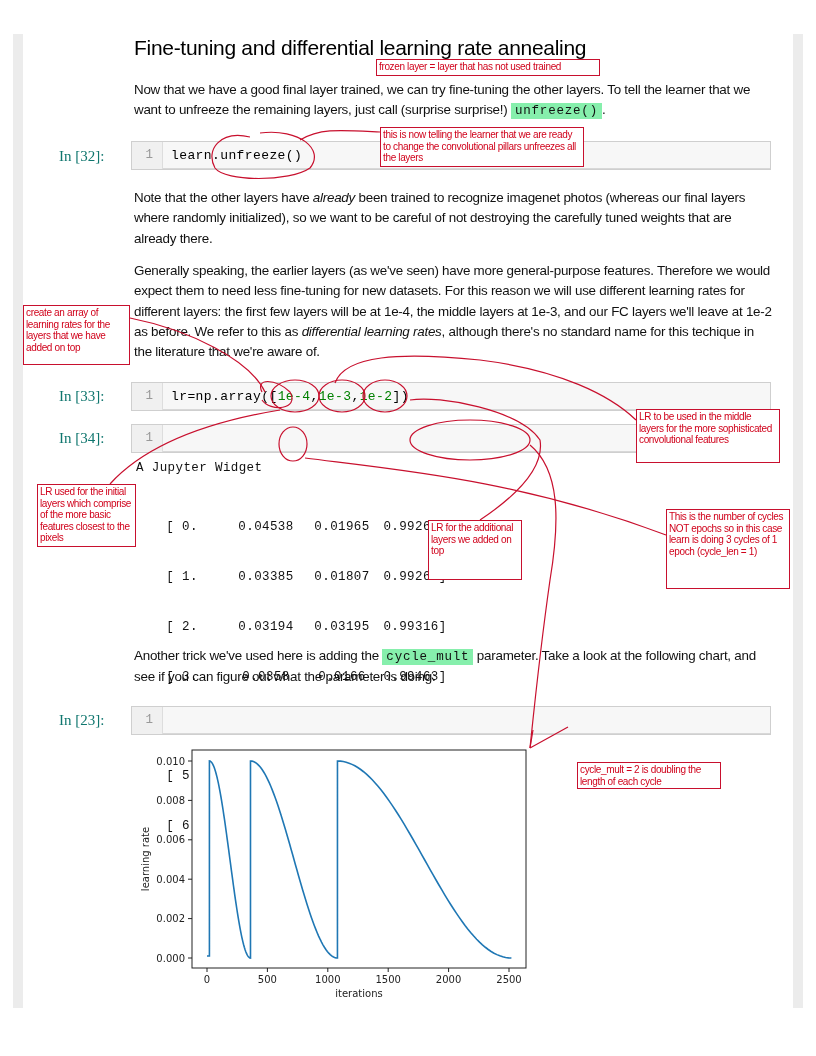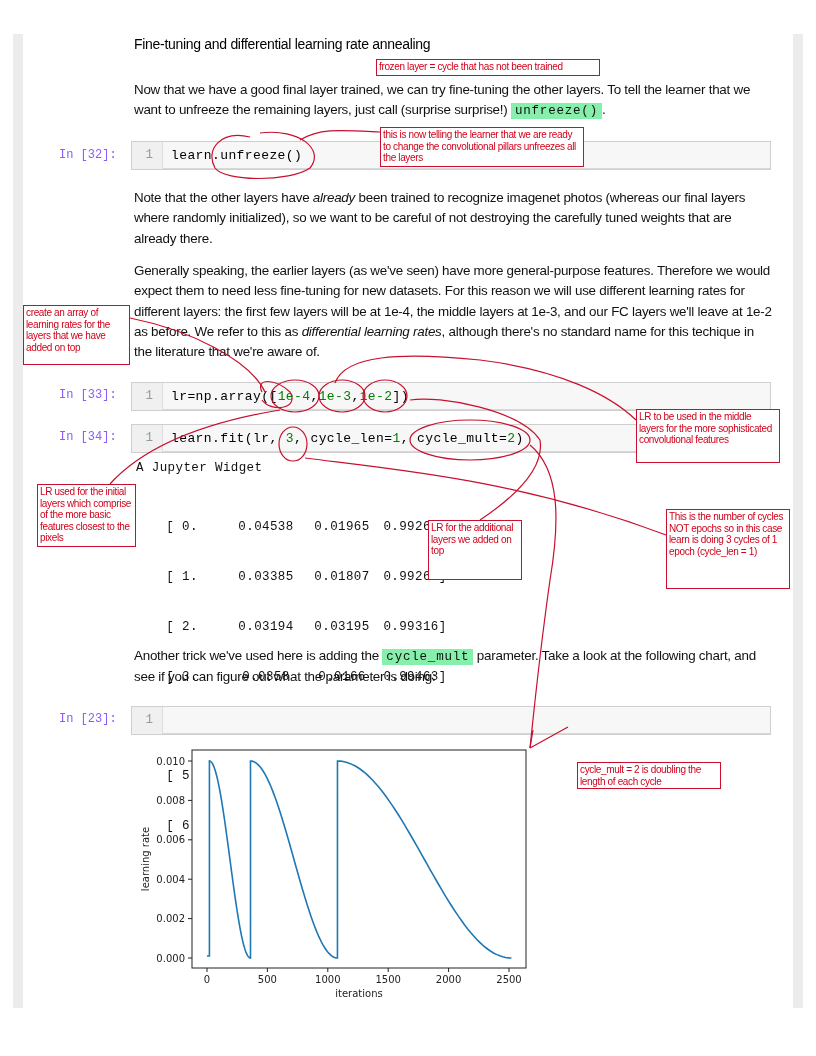--- a/index.html
+++ b/index.html
@@ -2,30 +2,30 @@
 <html><head>
 <meta charset="utf-8">
 <style>
   html, body { margin: 0; padding: 0; background: #ffffff; }
   body { width: 816px; height: 1056px; position: relative; overflow: hidden;
          font-family: "Liberation Sans", sans-serif; color: #111; }
   .gutter { position: absolute; top: 34px; height: 974px; width: 10px; background: #ececec; }
   .gutter.left { left: 13px; }
   .gutter.right { left: 793px; }
 
-  .h2 { position: absolute; left: 134px; top: 36px; font-size: 14px; color: #000;
+  .h2 { position: absolute; left: 134px; top: 36px; font-size: 21px; color: #000;
         font-family: "Liberation Sans", sans-serif; letter-spacing: -0.3px; }
   .para { position: absolute; left: 134px; width: 640px; font-size: 13.4px; line-height: 20.3px;
           color: #111; letter-spacing: -0.25px; }
   .para em { font-style: italic; }
   .icode { font-family: "Liberation Mono", monospace; background: #86efac; padding: 1px 4px;
            font-size: 12.5px; letter-spacing: 0.8px; }
 
-  .prompt { position: absolute; left: 59px; width: 70px; font-family: Liberation Mono, monospace;
-            font-size: 12px; color: #8b5cf6; }
+  .prompt { position: absolute; left: 59px; width: 70px; font-family: Liberation Serif, serif;
+            font-size: 15px; color: #0f766e; }
   .cell { position: absolute; left: 131px; width: 638px; height: 27px; background: #f7f7f7;
           border: 1px solid #cfcfcf; box-shadow: inset 0 -1px 0 #d8d8d8; }
   .cell .ln { position: absolute; left: 0; top: 0; width: 31px; height: 27px; border-right: 1px solid #dddddd;
               background: #f0f0f0; font-family: "Liberation Mono", monospace; font-size: 12.5px;
               color: #999; text-align: right; box-sizing: border-box; padding-right: 9px; line-height: 27px; }
   .cell .code { position: absolute; left: 39px; top: 0; line-height: 27px; font-family: "Liberation Mono", monospace;
                 font-size: 13px; color: #000; white-space: pre; letter-spacing: 0.4px; }
   .num { color: #008000; }
 
   .out { position: absolute; left: 136px; font-family: "Liberation Mono", monospace; font-size: 12.5px;
@@ -65,21 +65,20 @@
 
 <div class="prompt" style="top:388px;">In [33]:</div>
 <div class="cell" style="top:382px;">
   <div class="ln">1</div>
   <div class="code"><span>lr=np.array([</span><span class="num">1e-4</span><span>,</span><span class="num">1e-3</span><span>,</span><span class="num">1e-2</span><span>])</span></div>
 </div>
 
 <div class="prompt" style="top:430px;">In [34]:</div>
 <div class="cell" style="top:424px;">
   <div class="ln">1</div>
-  <div class="code"><span>learn.fit(lr, </span><span class="num">3</span><span>, cycle_len=</span><span class="num">1</span><span>, cycle_mult=</span><span class="num">2</span><span>)</span></div>
 </div>
 
 <div class="out" style="top:460px;">A Jupyter Widget</div>
 <div class="out" style="top:486px;">
   <div class="out-row"><span class="c0">[ 0.</span><span class="c1">0.04538</span><span class="c2">0.01965</span><span class="c3">0.99268]</span></div>
   <div class="out-row"><span class="c0">[ 1.</span><span class="c1">0.03385</span><span class="c2">0.01807</span><span class="c3">0.99268]</span></div>
   <div class="out-row"><span class="c0">[ 2.</span><span class="c1">0.03194</span><span class="c2">0.03195</span><span class="c3">0.99316]</span></div>
   <div class="out-row"><span class="c0">[ 3.</span><span class="c1">0.0358</span><span class="c2">0.0166</span><span class="c3">0.99463]</span></div>
   <div class="out-row"><span class="c0">[ 4.</span><span class="c1">0.02157</span><span class="c2">0.01504</span><span class="c3">0.99463]</span></div>
   <div class="out-row"><span class="c0">[ 5.</span><span class="c1">0.0196</span><span class="c2">0.0151</span><span class="c3">0.99512]</span></div>
@@ -129,21 +128,21 @@
       <text x="258.2" y="238">1500</text>
       <text x="318.6" y="238">2000</text>
       <text x="379" y="238">2500</text>
     </g>
     <text x="229" y="252" text-anchor="middle">iterations</text>
     <text x="0" y="0" text-anchor="middle" transform="translate(19 114) rotate(-90)">learning rate</text>
     <path id="lr-line" fill="none" stroke="#1f77b4" stroke-width="1.6" d="M77 211.03 L79.416 211.03 L79.416 16 L80.10 16.13 L80.79 16.54 L81.47 17.21 L82.15 18.15 L82.84 19.36 L83.52 20.82 L84.21 22.54 L84.89 24.52 L85.58 26.74 L86.26 29.20 L86.95 31.89 L87.63 34.81 L88.31 37.95 L89.00 41.30 L89.68 44.85 L90.37 48.59 L91.05 52.51 L91.74 56.60 L92.42 60.85 L93.11 65.25 L93.79 69.78 L94.48 74.44 L95.16 79.20 L95.84 84.06 L96.53 89.01 L97.21 94.02 L97.90 99.09 L98.58 104.20 L99.27 109.34 L99.95 114.50 L100.64 119.66 L101.32 124.80 L102.01 129.91 L102.69 134.98 L103.37 139.99 L104.06 144.94 L104.74 149.80 L105.43 154.56 L106.11 159.22 L106.80 163.75 L107.48 168.15 L108.17 172.40 L108.85 176.49 L109.54 180.41 L110.22 184.15 L110.90 187.70 L111.59 191.05 L112.27 194.19 L112.96 197.11 L113.64 199.80 L114.33 202.26 L115.01 204.48 L115.70 206.46 L116.38 208.18 L117.07 209.64 L117.75 210.85 L118.43 211.79 L119.12 212.46 L119.80 212.87 L120.49 213.00 L120.488 16 L121.94 16.13 L123.39 16.54 L124.84 17.21 L126.29 18.15 L127.74 19.36 L129.19 20.82 L130.64 22.54 L132.08 24.52 L133.53 26.74 L134.98 29.20 L136.43 31.89 L137.88 34.81 L139.33 37.95 L140.78 41.30 L142.23 44.85 L143.68 48.59 L145.13 52.51 L146.58 56.60 L148.03 60.85 L149.48 65.25 L150.93 69.78 L152.38 74.44 L153.83 79.20 L155.28 84.06 L156.73 89.01 L158.18 94.02 L159.63 99.09 L161.08 104.20 L162.53 109.34 L163.98 114.50 L165.43 119.66 L166.88 124.80 L168.32 129.91 L169.77 134.98 L171.22 139.99 L172.67 144.94 L174.12 149.80 L175.57 154.56 L177.02 159.22 L178.47 163.75 L179.92 168.15 L181.37 172.40 L182.82 176.49 L184.27 180.41 L185.72 184.15 L187.17 187.70 L188.62 191.05 L190.07 194.19 L191.52 197.11 L192.97 199.80 L194.42 202.26 L195.87 204.48 L197.32 206.46 L198.77 208.18 L200.22 209.64 L201.67 210.85 L203.12 211.79 L204.56 212.46 L206.01 212.87 L207.46 213.00 L207.464 16 L210.36 16.13 L213.26 16.54 L216.16 17.21 L219.06 18.15 L221.96 19.36 L224.86 20.82 L227.76 22.54 L230.66 24.52 L233.56 26.74 L236.46 29.20 L239.36 31.89 L242.25 34.81 L245.15 37.95 L248.05 41.30 L250.95 44.85 L253.85 48.59 L256.75 52.51 L259.65 56.60 L262.55 60.85 L265.45 65.25 L268.35 69.78 L271.25 74.44 L274.15 79.20 L277.04 84.06 L279.94 89.01 L282.84 94.02 L285.74 99.09 L288.64 104.20 L291.54 109.34 L294.44 114.50 L297.34 119.66 L300.24 124.80 L303.14 129.91 L306.04 134.98 L308.94 139.99 L311.84 144.94 L314.73 149.80 L317.63 154.56 L320.53 159.22 L323.43 163.75 L326.33 168.15 L329.23 172.40 L332.13 176.49 L335.03 180.41 L337.93 184.15 L340.83 187.70 L343.73 191.05 L346.63 194.19 L349.52 197.11 L352.42 199.80 L355.32 202.26 L358.22 204.48 L361.12 206.46 L364.02 208.18 L366.92 209.64 L369.82 210.85 L372.72 211.79 L375.62 212.46 L378.52 212.87 L381.42 213.00"></path>
   </svg>
 </div>
 
-<div class="note" style="left:376px; top:59px; width:224px; height:17px;">frozen layer = cycle that has not been trained</div>
+<div class="note" style="left:376px; top:59px; width:224px; height:17px;">frozen layer = layer that has not used trained</div>
 <div class="note" style="left:380px; top:127px; width:204px; height:40px;">this is now telling the learner that we are ready to change the convolutional pillars unfreezes all the layers</div>
 <div class="note" style="left:23px; top:305px; width:107px; height:60px;">create an array of learning rates for the layers that we have added on top</div>
 <div class="note" style="left:636px; top:409px; width:144px; height:54px;">LR to be used in the middle layers for the more sophisticated convolutional features</div>
 <div class="note" style="left:37px; top:484px; width:99px; height:63px;">LR used for the initial layers which comprise of the more basic features closest to the pixels</div>
 <div class="note" style="left:428px; top:520px; width:94px; height:60px;">LR for the additional layers we added on top</div>
 <div class="note" style="left:666px; top:509px; width:124px; height:80px;">This is the number of cycles NOT epochs so in this case learn is doing 3 cycles of 1 epoch (cycle_len = 1)</div>
 <div class="note" style="left:577px; top:762px; width:144px; height:27px;">cycle_mult = 2 is doubling the length of each cycle</div>
 
 <svg class="ink" width="816" height="1056" viewBox="0 0 816 1056">
   <g fill="none" stroke="#c8102e" stroke-width="1.2">

